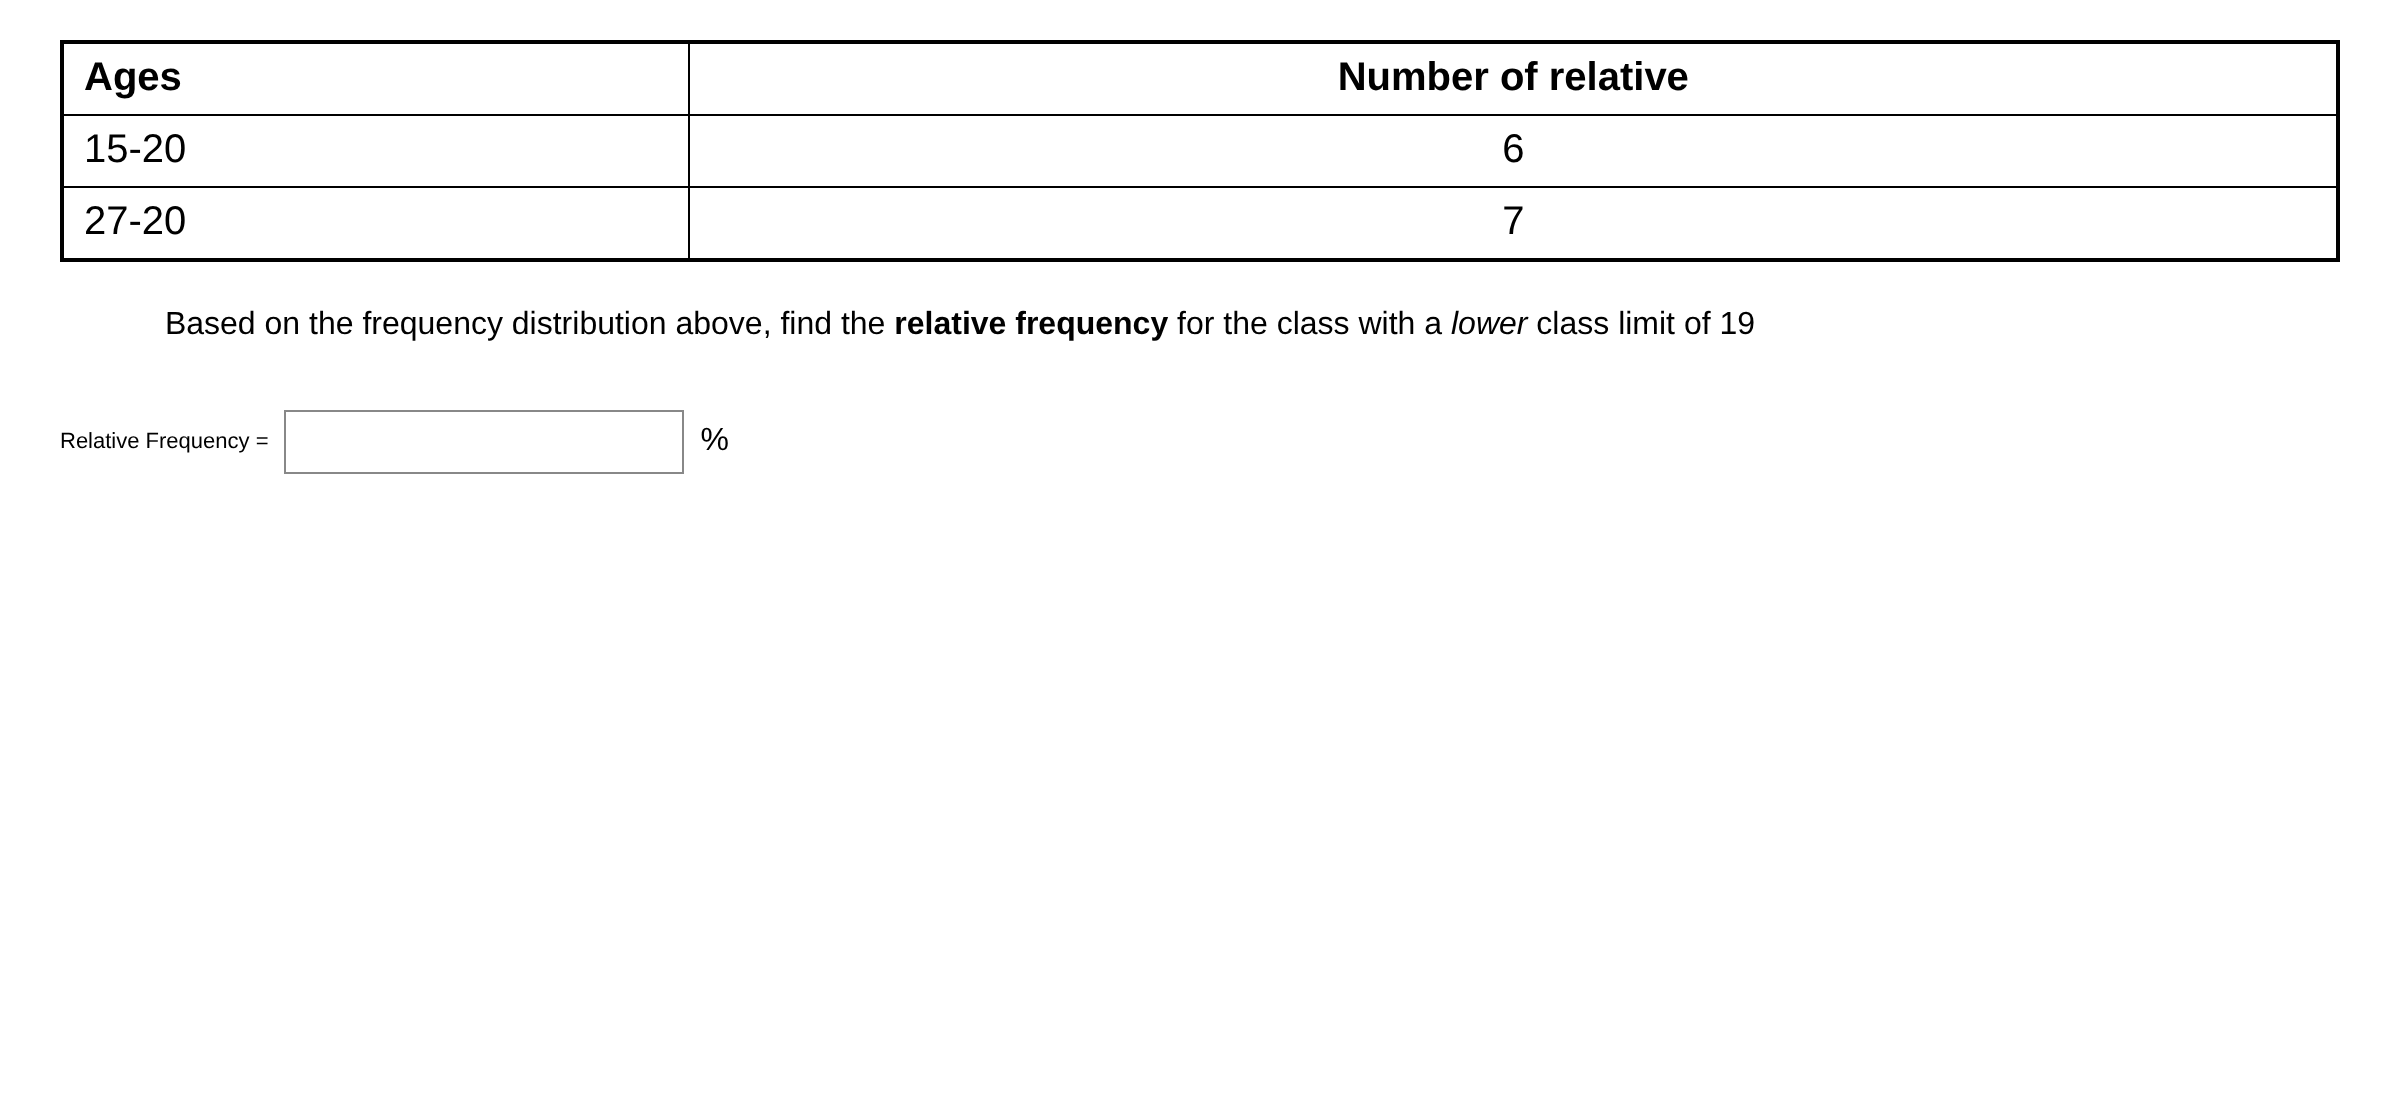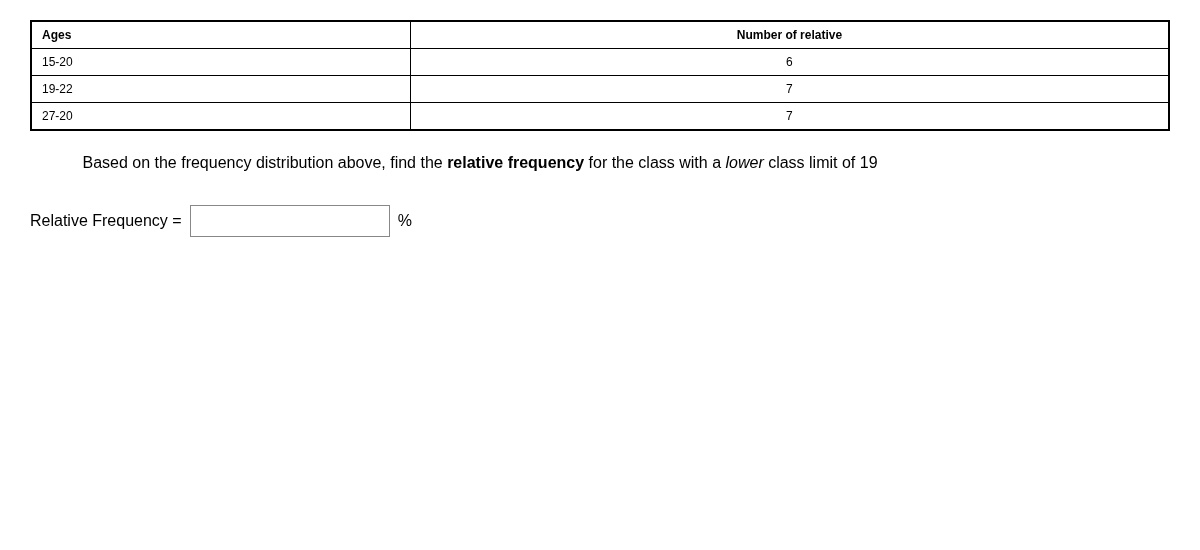--- a/index.html
+++ b/index.html
@@ -29,21 +29,21 @@
     .frequency-table {
       border-collapse: collapse;
       border: 2px solid #000;
     }
 
     .frequency-table th,
     .frequency-table td {
       border: 1px solid #000;
       padding: 6px 20px;
       text-align: center;
-      font-size: 12px;
+      font-size: 20px;
     }
 
     .frequency-table th {
       font-weight: bold;
       background: #ffffff;
     }
 
     .frequency-table th:first-child,
     .frequency-table td:first-child {
       text-align: left;
@@ -74,21 +74,21 @@
 
     
     .answer-section {
       display: flex;
       align-items: center;
       gap: 8px;
       margin-top: 10px;
     }
 
     .answer-label {
-      font-size: 16px;
+      font-size: 11px;
     }
 
     .answer-input {
       border: 1px solid #888;
       padding: 4px 8px;
       font-size: 16px;
       width: 200px;
       height: 32px;
       outline: none;
     }
@@ -108,24 +108,20 @@
         <th>Ages</th>
         <th>Number of relative</th>
       </tr>
     </thead>
     <tbody id="table-body">
     <tr>
           <td>15-20</td>
           <td>6</td>
         </tr>
         <tr>
-          <td>19-22</td>
-          <td>7</td>
-        </tr>
-        <tr>
           <td>27-20</td>
           <td>7</td>
         </tr>
       </tbody>
   </table>
 
   <div class="description-section">
     <p>
       Based on the frequency distribution above, find the <strong>relative frequency</strong> for the class with a <em>lower</em> class limit of 19
     </p>

